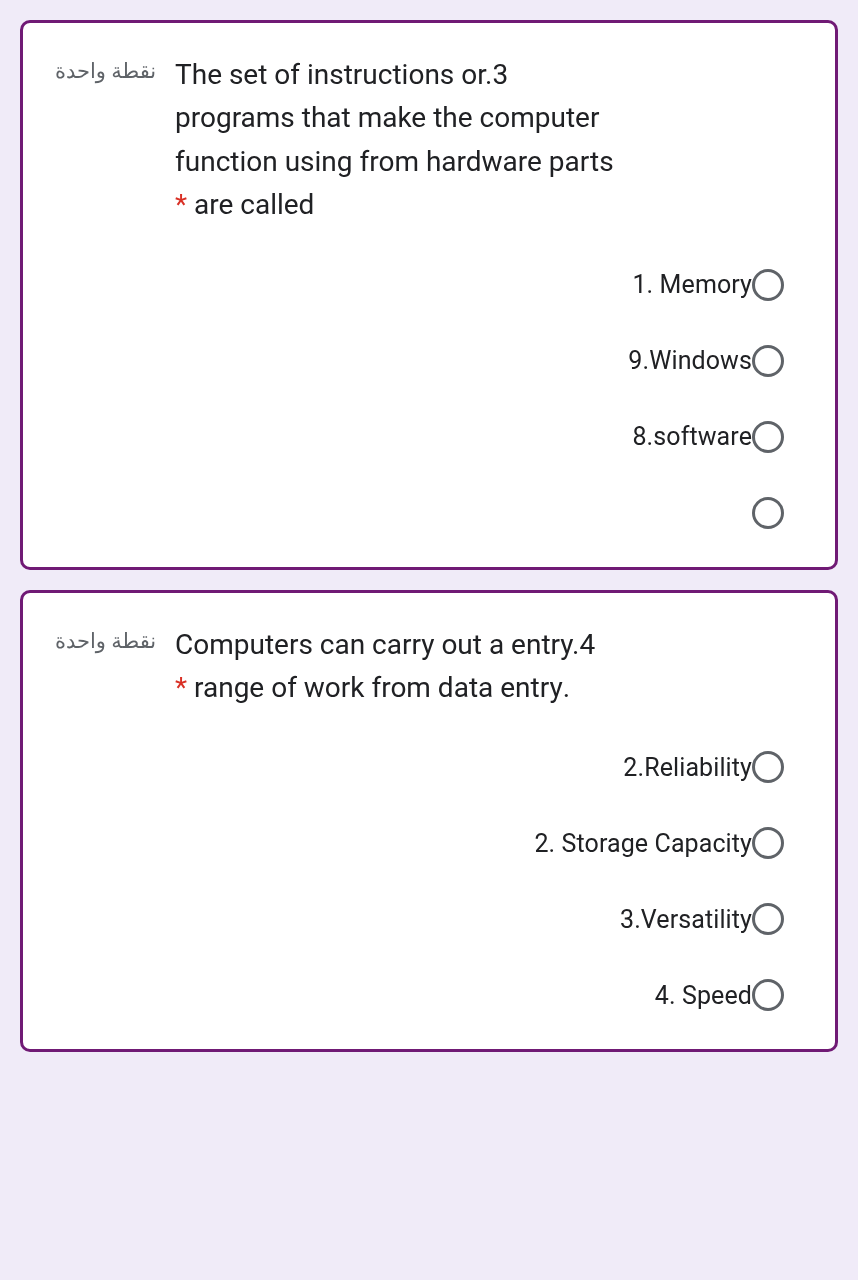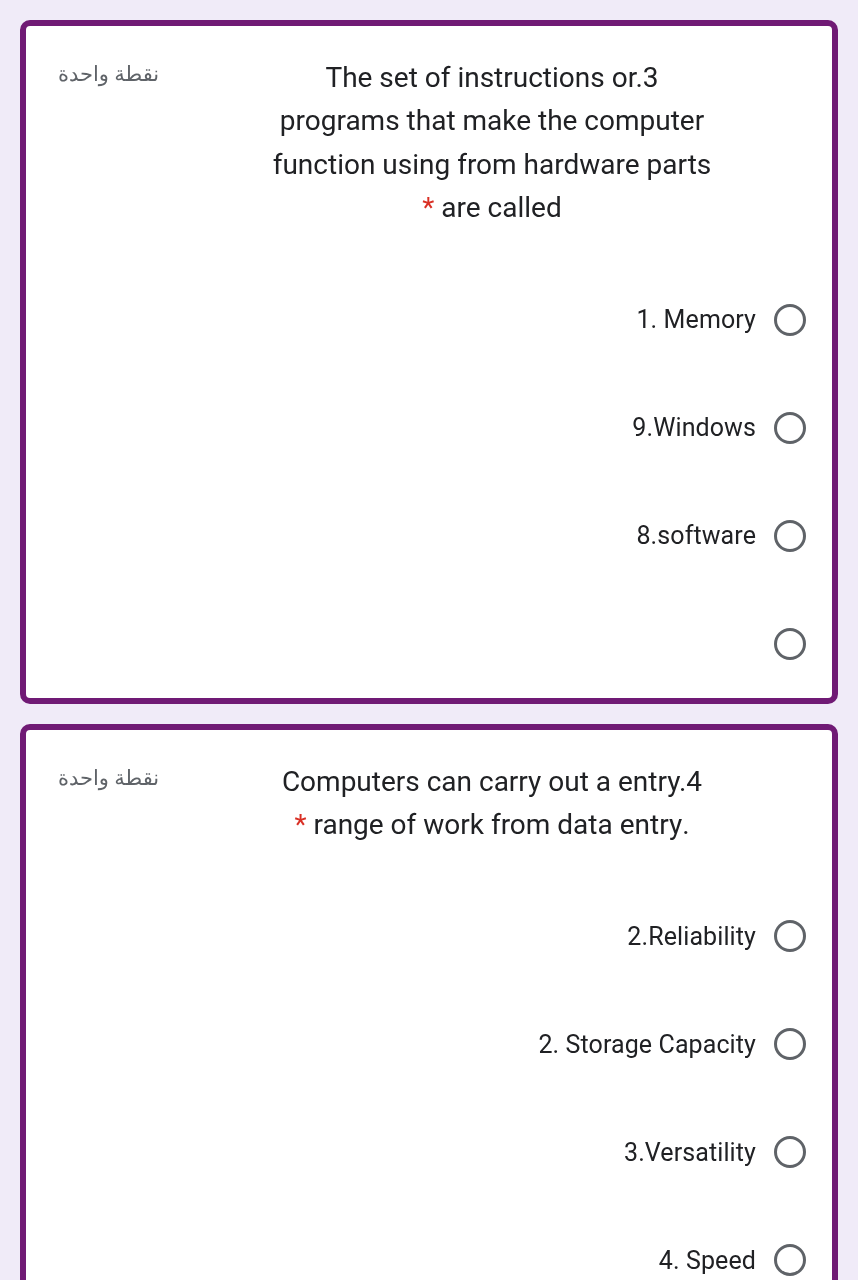--- a/index.html
+++ b/index.html
@@ -8,62 +8,60 @@
       box-sizing: border-box;
     }
     body {
       background: #f0ebf8;
       font-family: 'Google Sans', Roboto, Arial, sans-serif;
       padding: 20px;
       width: 858px;
     }
     .question-card {
       background: #ffffff;
-      border: 6px solid #701a75;
+      border: 3px solid #701a75;
       border-radius: 10px;
-      padding: 30px 26px 38px 32px;
+      padding: 30px 51px 38px 32px;
       margin-bottom: 20px;
     }
     .question-header {
       display: flex;
       flex-direction: row;
       align-items: flex-start;
       margin-bottom: 42px;
     }
     .points-label {
       color: #5f6368;
       font-size: 21px;
       white-space: nowrap;
       padding-top: 6px;
       min-width: 120px;
     }
     .question-text {
       flex: 1;
-      text-align: center;
+      text-align: left;
       color: #202124;
       font-size: 28px;
       line-height: 1.55;
       direction: rtl;
     }
     .required-star {
       color: #d93025;
     }
     .options {
       display: flex;
       flex-direction: column;
       gap: 44px;
     }
     .option-row {
       display: flex;
       flex-direction: row;
       justify-content: flex-end;
       align-items: center;
-      gap: 18px;
       cursor: pointer;
-      margin-top: 32px;
     }
     .option-label {
       color: #202124;
       font-size: 25px;
       letter-spacing: 0.1px;
     }
     .radio-outer {
       width: 32px;
       height: 32px;
       border: 3px solid #5f6368;

